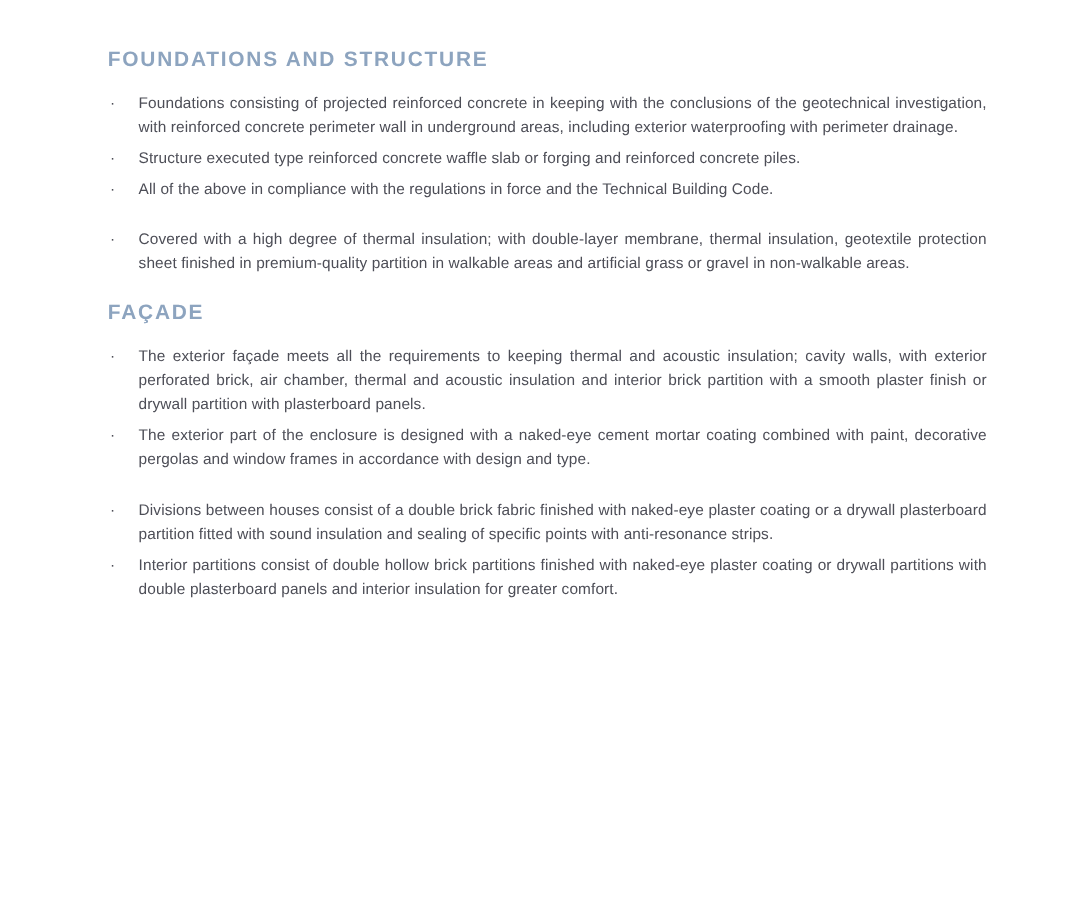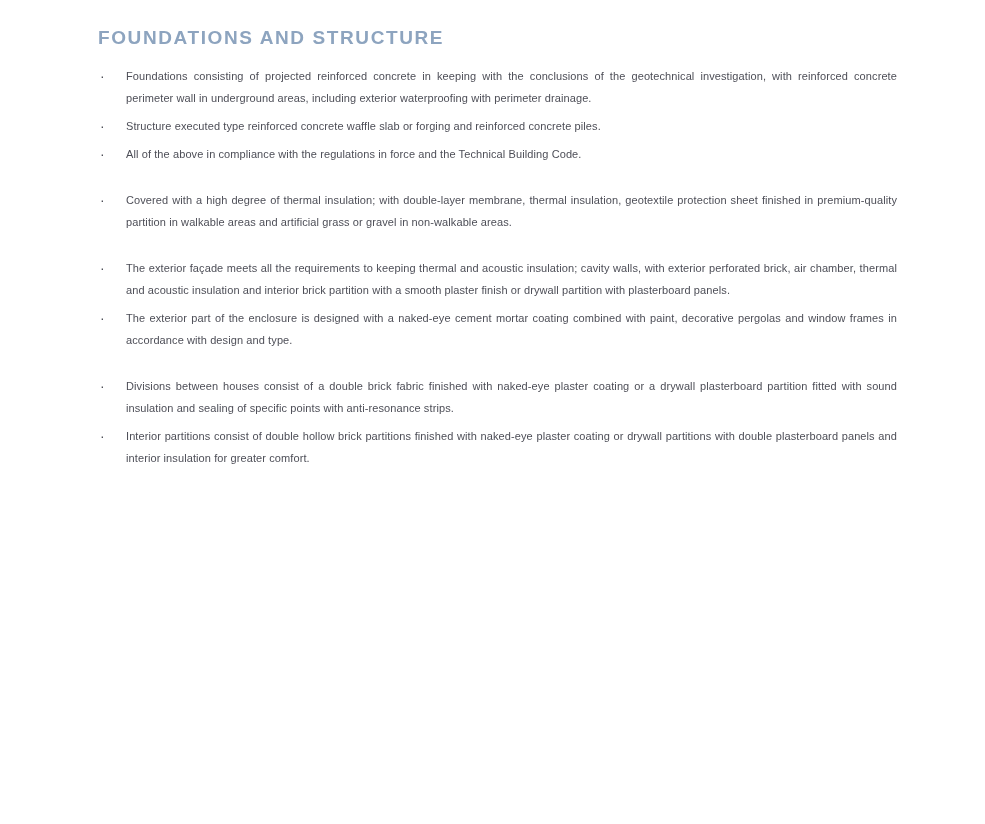--- a/index.html
+++ b/index.html
@@ -9,21 +9,21 @@
   }
   body {
     width: 985px;
     height: 824px;
     font-family: "Liberation Sans", sans-serif;
     color: #4d4e57;
     overflow: hidden;
   }
   .page {
     box-sizing: border-box;
-    padding: 27px 88px 40px 98px;
+    padding: 44px 88px 40px 98px;
     width: 985px;
   }
   .section {
     margin-bottom: 10px;
   }
   .section + .section {
     margin-top: 24px;
   }
   h2.section-title {
     margin: 0 0 16px 0;
@@ -44,21 +44,21 @@
     font-size: 14px;
     line-height: 22px;
     color: #4d4e57;
     text-align: left;
     padding-left: 2px;
     box-sizing: border-box;
   }
   .bullet p.text {
     flex: 1 1 auto;
     margin: 0;
-    font-size: 11px;
+    font-size: 14px;
     line-height: 22px;
     text-align: justify;
     text-justify: inter-word;
     color: #4d4e57;
     letter-spacing: 0.1px;
   }
 </style>
 </head>
 <body>
 
@@ -81,20 +81,21 @@
   </section>
 
   <section class="section">
     <div class="bullet">
       <span class="marker">·</span>
       <p class="text">Covered with a high degree of thermal insulation; with double-layer membrane, thermal insulation, geotextile protection sheet finished in premium-quality partition in walkable areas and artificial grass or gravel in non-walkable areas.</p>
     </div>
   </section>
 
   <section class="section">
+    <h2 class="section-title">FAÇADE</h2>
     <div class="bullet">
       <span class="marker">·</span>
       <p class="text">The exterior façade meets all the requirements to keeping thermal and acoustic insulation; cavity walls, with exterior perforated brick, air chamber, thermal and acoustic insulation and interior brick partition with a smooth plaster finish or drywall partition with plasterboard panels.</p>
     </div>
     <div class="bullet">
       <span class="marker">·</span>
       <p class="text">The exterior part of the enclosure is designed with a naked-eye cement mortar coating combined with paint, decorative pergolas and window frames in accordance with design and type.</p>
     </div>
   </section>
 

